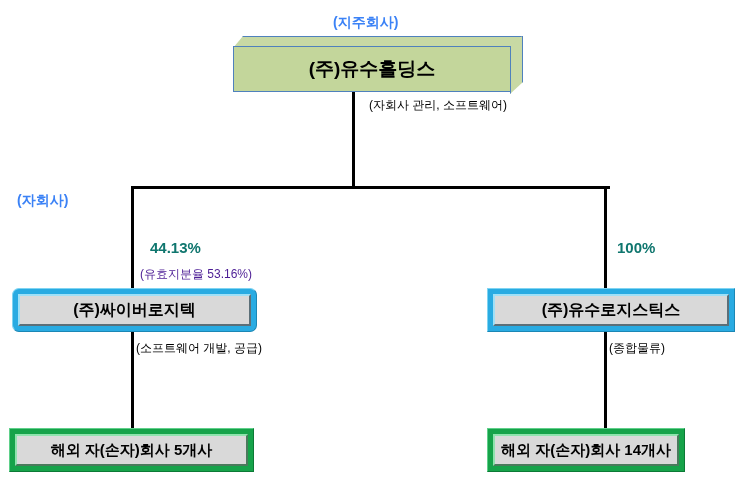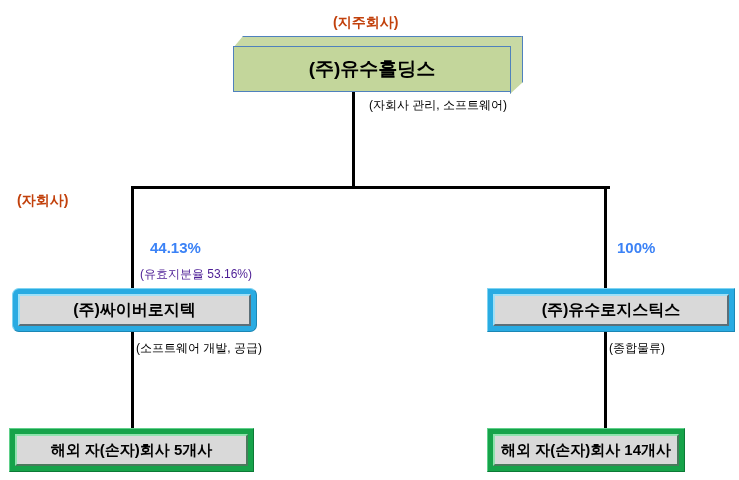--- a/index.html
+++ b/index.html
@@ -27,30 +27,30 @@
   }
   .hline {
     position: absolute;
     background: #000000;
     height: 3px;
   }
 
   
   .anno {
     position: absolute;
-    color: #c2410c;
+    color: #3b82f6;
     font-weight: bold;
     font-size: 14px;
     white-space: nowrap;
   }
 
   
   .pct {
     position: absolute;
-    color: #3b82f6;
+    color: #0f766e;
     font-weight: bold;
     font-size: 15px;
     white-space: nowrap;
   }
   .pct-sub {
     position: absolute;
     color: #4c1d95;
     font-size: 12px;
     white-space: nowrap;
   }

